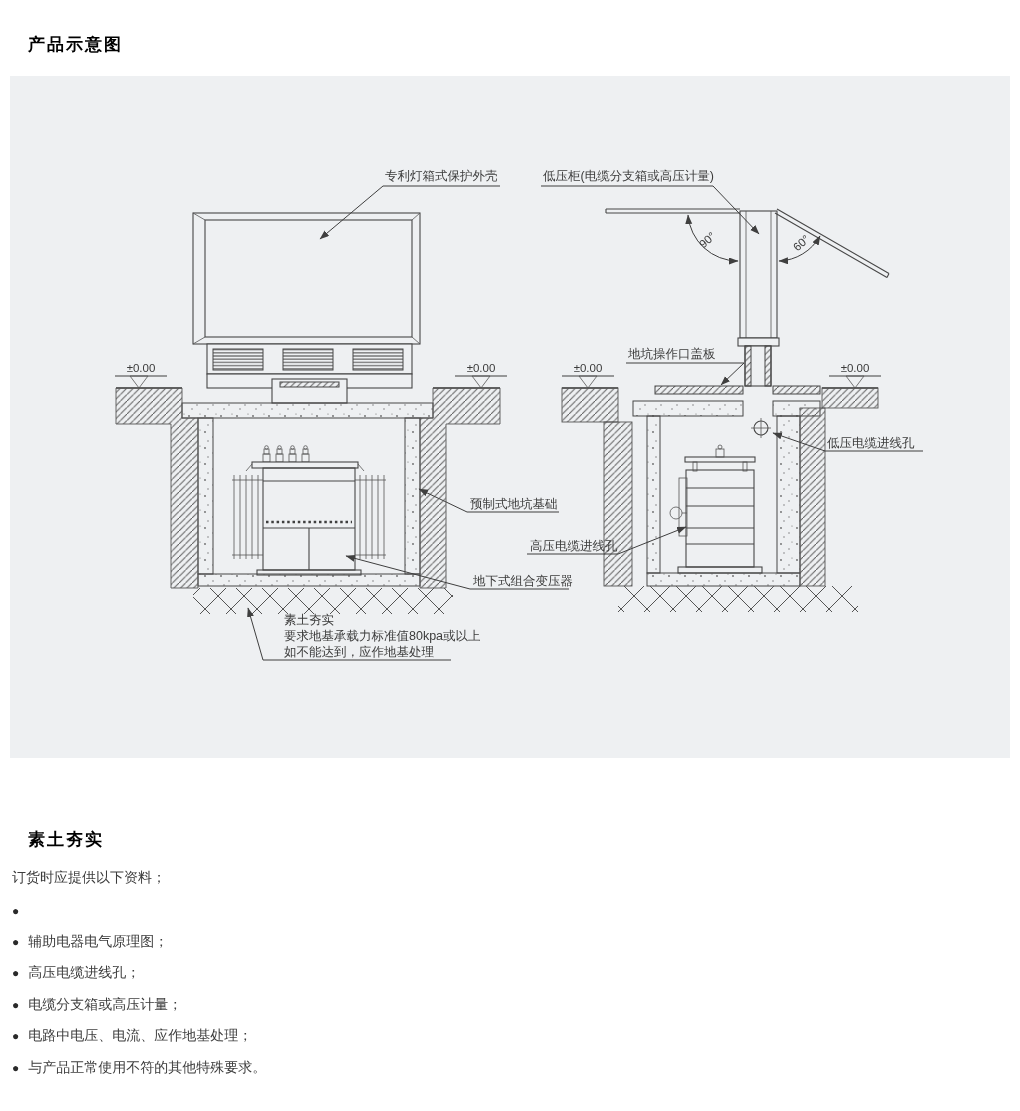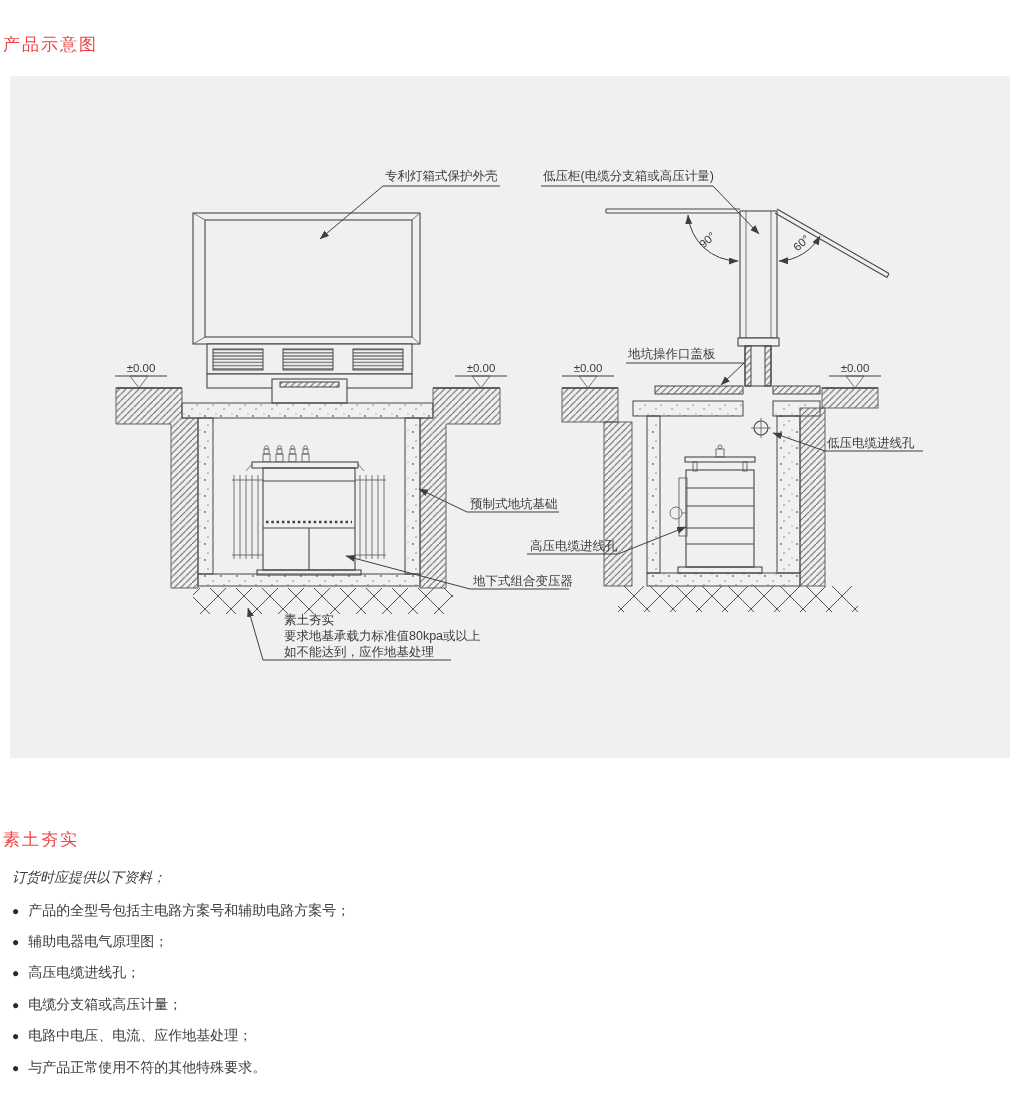--- a/index.html
+++ b/index.html
@@ -3,33 +3,33 @@
 <meta charset="utf-8">
 <style>
   html,body{margin:0;padding:0;}
   body{
     width:1020px;height:1111px;position:relative;
     background:#ffffff;
     font-family:"Liberation Sans","DejaVu Sans",sans-serif;
     color:#3c3c3c;
   }
   .sec-title{
-    position:absolute;left:3px;margin:0;
-    font-size:17px;font-weight:normal;color:#ef4444;letter-spacing:2px;
+    position:absolute;left:28px;margin:0;
+    font-size:17px;font-weight:bold;color:#000000;letter-spacing:2px;
   }
   #title-product{top:33px;}
   #title-ordering{top:828px;}
   .panel{
     position:absolute;left:10px;top:76px;width:1000px;height:682px;
     background:#eef0f2;
   }
   .panel svg{display:block;width:1000px;height:682px;}
   #ordering-intro{
     position:absolute;left:12px;top:869px;margin:0;
-    font-size:14px;color:#3c3c3c;font-style:italic;
+    font-size:14px;color:#3c3c3c;
   }
   #ordering-list{
     position:absolute;left:12px;top:895px;margin:0;padding:0;list-style:none;
   }
   #ordering-list li{
     display:flex;align-items:center;gap:9px;height:31.4px;
     font-size:14px;color:#3c3c3c;
   }
   .bullet{font-size:12px;color:#2a2a2a;line-height:1;}
   
@@ -284,21 +284,20 @@
 </svg>
 </div>
 
 <h2 id="title-ordering" class="sec-title">素土夯实</h2>
 
 <p id="ordering-intro">订货时应提供以下资料；</p>
 
 <ul id="ordering-list">
   <li>
       <span class="bullet">●</span>
-      <span>产品的全型号包括主电路方案号和辅助电路方案号；</span>
     </li>
   <li>
       <span class="bullet">●</span>
       <span>辅助电器电气原理图；</span>
     </li>
   <li>
       <span class="bullet">●</span>
       <span>高压电缆进线孔；</span>
     </li>
   <li>

